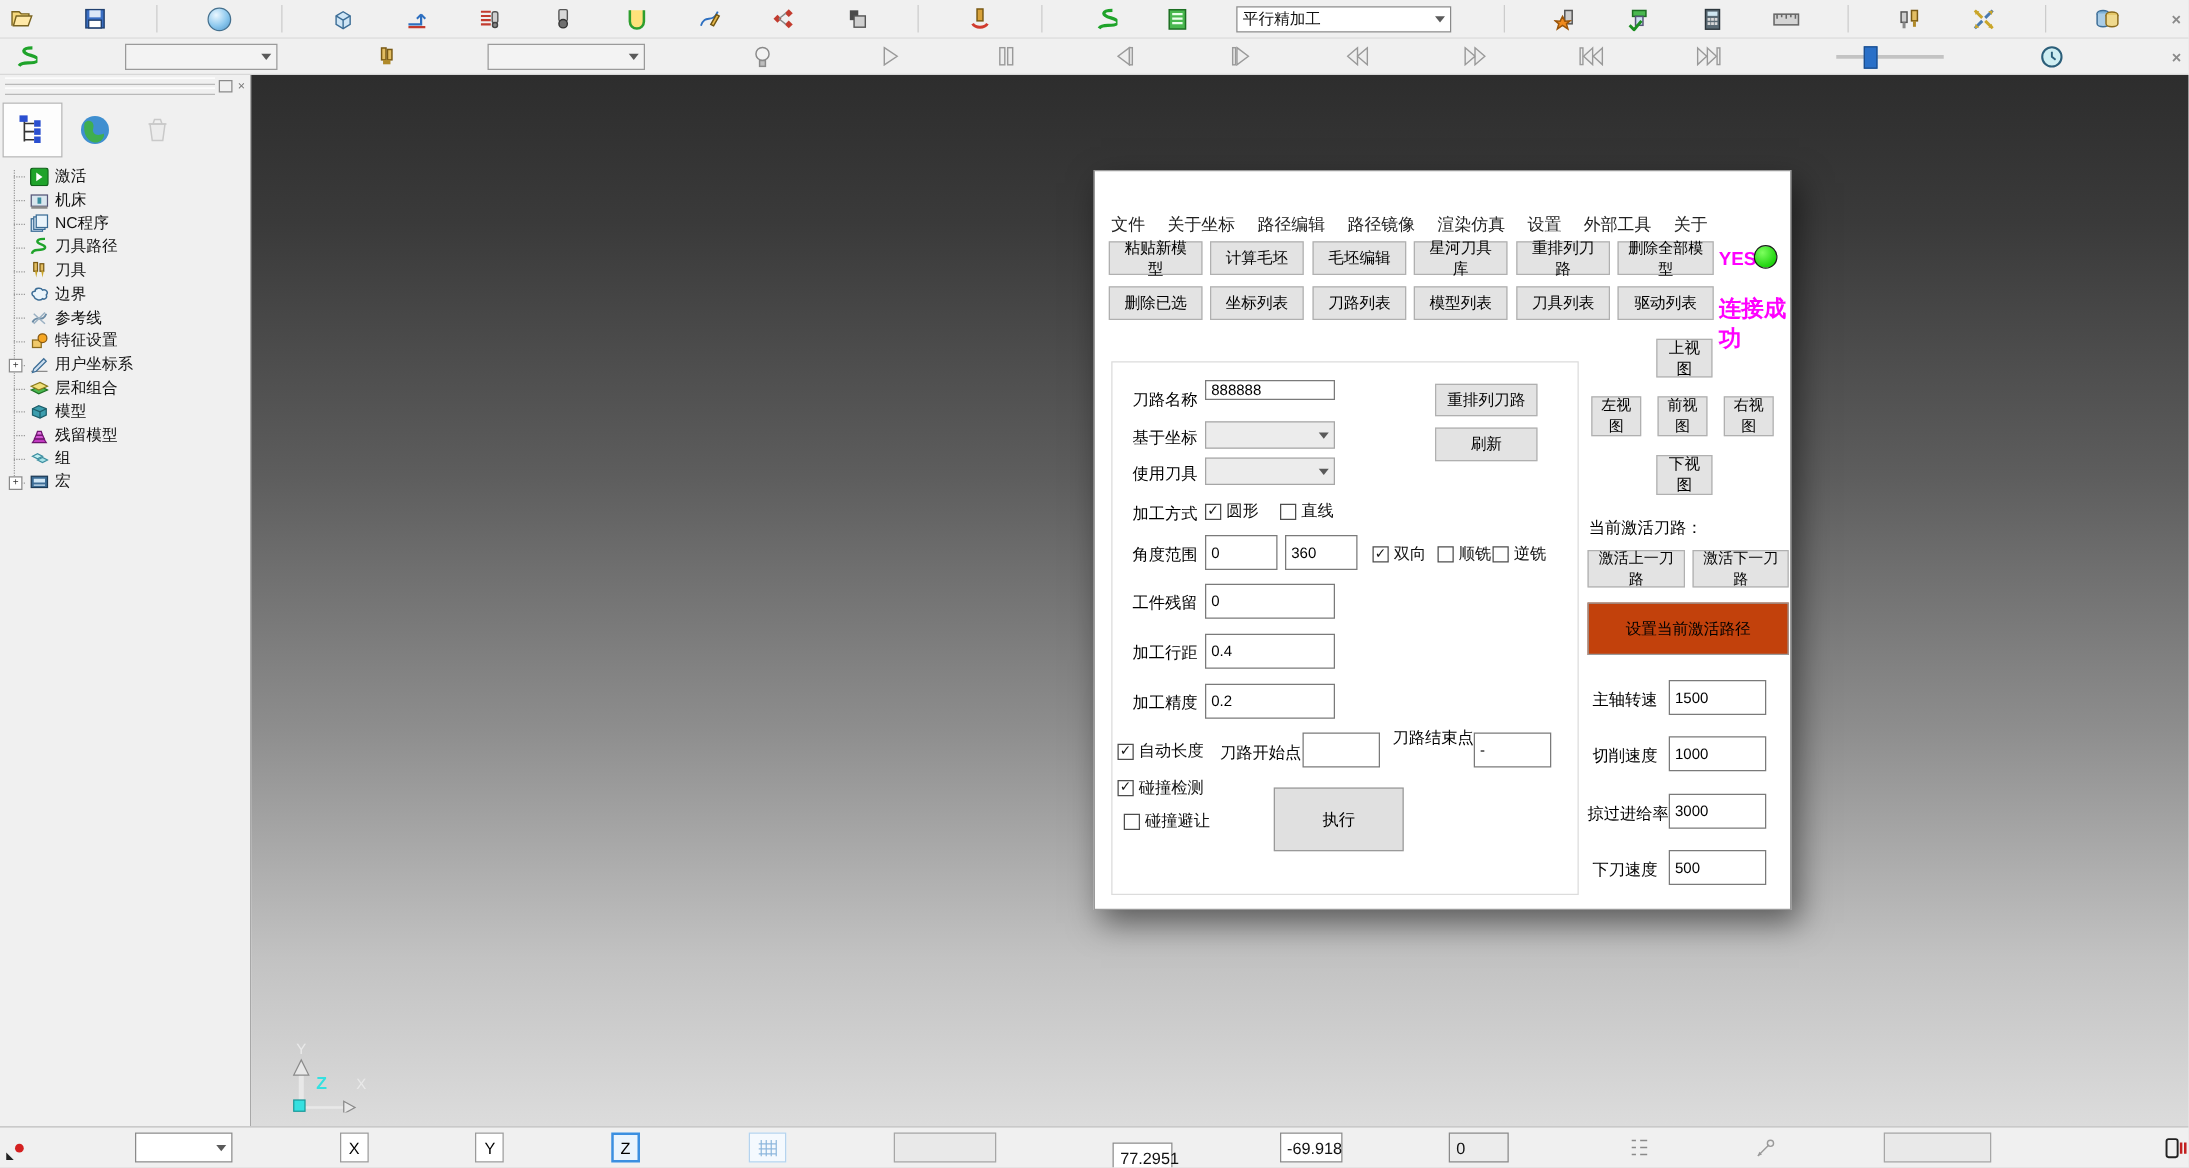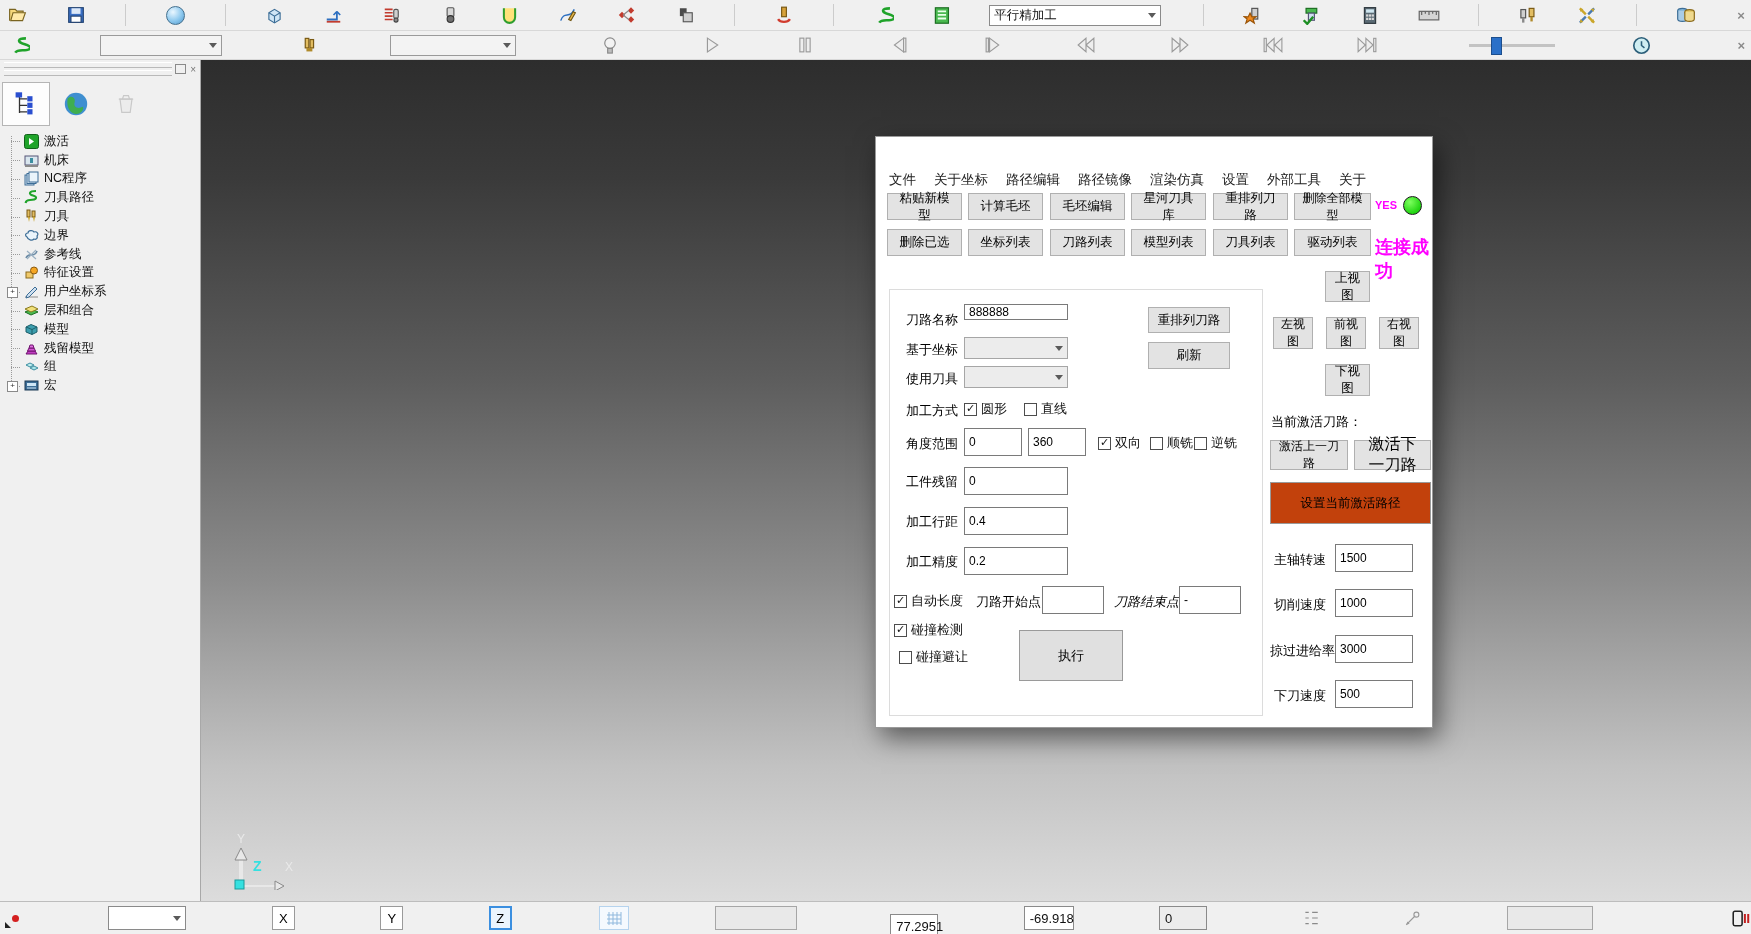--- a/index.html
+++ b/index.html
@@ -491,21 +491,21 @@
       <span class="menu-item">外部工具</span>
       <span class="menu-item">关于</span>
     </div>
 
     <button class="btn" style="left:11px;top:56px;width:75px;height:27px;">粘贴新模型</button>
     <button class="btn" style="left:92px;top:56px;width:75px;height:27px;">计算毛坯</button>
     <button class="btn" style="left:174px;top:56px;width:75px;height:27px;">毛坯编辑</button>
     <button class="btn" style="left:255px;top:56px;width:75px;height:27px;">星河刀具库</button>
     <button class="btn" style="left:337px;top:56px;width:75px;height:27px;">重排列刀路</button>
     <button class="btn" style="left:418px;top:56px;width:77px;height:27px;font-size:12px;">删除全部模型</button>
-    <span class="abs magenta" style="left:499px;top:62px;font-size:11px;">YES</span>
+    <span class="abs magenta" style="left:499px;top:62px;font-size:15px;">YES</span>
     <span id="conn-circle" style="left:527px;top:59px;"></span>
 
     <button class="btn" style="left:11px;top:92px;width:75px;height:27px;">删除已选</button>
     <button class="btn" style="left:92px;top:92px;width:75px;height:27px;">坐标列表</button>
     <button class="btn" style="left:174px;top:92px;width:75px;height:27px;">刀路列表</button>
     <button class="btn" style="left:255px;top:92px;width:75px;height:27px;">模型列表</button>
     <button class="btn" style="left:337px;top:92px;width:75px;height:27px;">刀具列表</button>
     <button class="btn" style="left:418px;top:92px;width:77px;height:27px;">驱动列表</button>
     <span class="abs magenta" style="left:499px;top:98px;font-size:18px;">连接成功</span>
 
@@ -559,42 +559,42 @@
     <input class="tin" style="left: 88px; top: 370px; width: 104px; height: 28px;" readonly="" value="0.4">
     <span class="flabel" style="left:30px;top:416px;">加工精度</span>
     <input class="tin" style="left: 88px; top: 410px; width: 104px; height: 28px;" readonly="" value="0.2">
 
     <span class="cbrow" style="left:18px;top:455px;">
       <span class="cb" data-checked="true"></span>
       <span>自动长度</span>
     </span>
     <span class="flabel" style="left:100px;top:456px;">刀路开始点</span>
     <input class="tin" style="left: 166px; top: 449px; width: 62px; height: 28px;" readonly="" value="">
-    <span class="flabel" style="left:238px;top:456px;font-style:italic;">刀路结束点</span>
+    <span class="flabel" style="left:238px;top:444px;">刀路结束点</span>
     <input class="tin" style="left: 303px; top: 449px; width: 62px; height: 28px;" readonly="" value="-">
 
     <span class="cbrow" style="left:18px;top:484px;">
       <span class="cb" data-checked="true"></span>
       <span>碰撞检测</span>
     </span>
     <span class="cbrow" style="left:23px;top:511px;">
       <span class="cb" data-checked="false"></span>
       <span>碰撞避让</span>
     </span>
     <button class="btn" style="left:143px;top:493px;width:104px;height:51px;font-size:13px;background:#e0e0e0;border-color:#9a9a9a;">执行</button>
 
     <button class="btn" style="left:449px;top:134px;width:45px;height:31px;">上视图</button>
     <button class="btn" style="left:397px;top:180px;width:40px;height:32px;font-size:12px;">左视图</button>
     <button class="btn" style="left:450px;top:180px;width:40px;height:32px;font-size:12px;">前视图</button>
     <button class="btn" style="left:503px;top:180px;width:40px;height:32px;font-size:12px;">右视图</button>
     <button class="btn" style="left:449px;top:227px;width:45px;height:32px;">下视图</button>
 
     <span class="flabel" style="left:395px;top:276px;">当前激活刀路：</span>
     <button class="btn" style="left:394px;top:303px;width:78px;height:30px;font-size:12px;">激活上一刀路</button>
-    <button class="btn" style="left:478px;top:303px;width:77px;height:30px;font-size:16px;">激活下一刀路</button>
+    <button class="btn" style="left:478px;top:303px;width:77px;height:30px;font-size:12px;">激活下一刀路</button>
     <button class="btn" style="left:394px;top:345px;width:161px;height:42px;background:#c2410c;border-color:#9a9a9a;">设置当前激活路径</button>
 
     <span class="flabel" style="left:398px;top:414px;">主轴转速</span>
     <input class="tin" style="left: 459px; top: 407px; width: 78px; height: 28px;" readonly="" value="1500">
     <span class="flabel" style="left:398px;top:459px;">切削速度</span>
     <input class="tin" style="left: 459px; top: 452px; width: 78px; height: 28px;" readonly="" value="1000">
     <span class="flabel" style="left:394px;top:505px;">掠过进给率</span>
     <input class="tin" style="left: 459px; top: 498px; width: 78px; height: 28px;" readonly="" value="3000">
     <span class="flabel" style="left:398px;top:550px;">下刀速度</span>
     <input class="tin" style="left: 459px; top: 543px; width: 78px; height: 28px;" readonly="" value="500">

